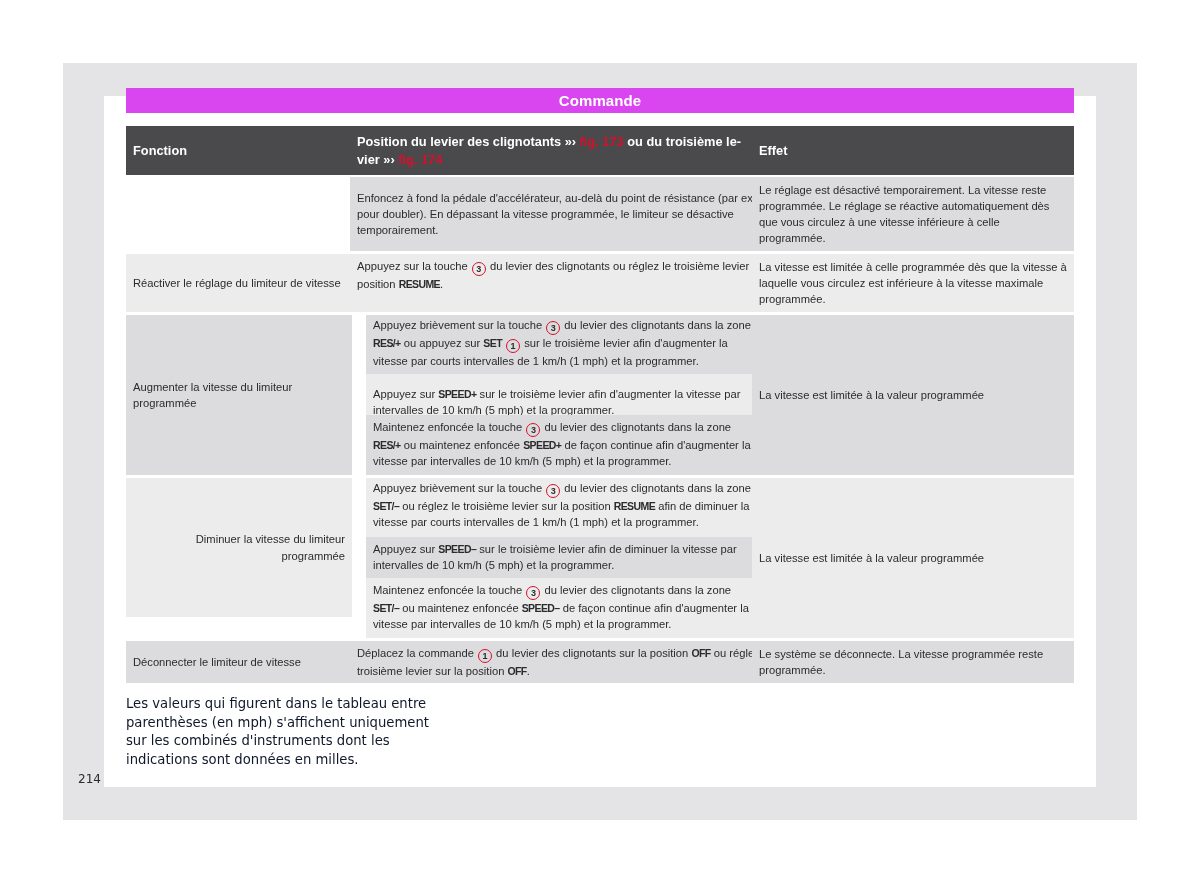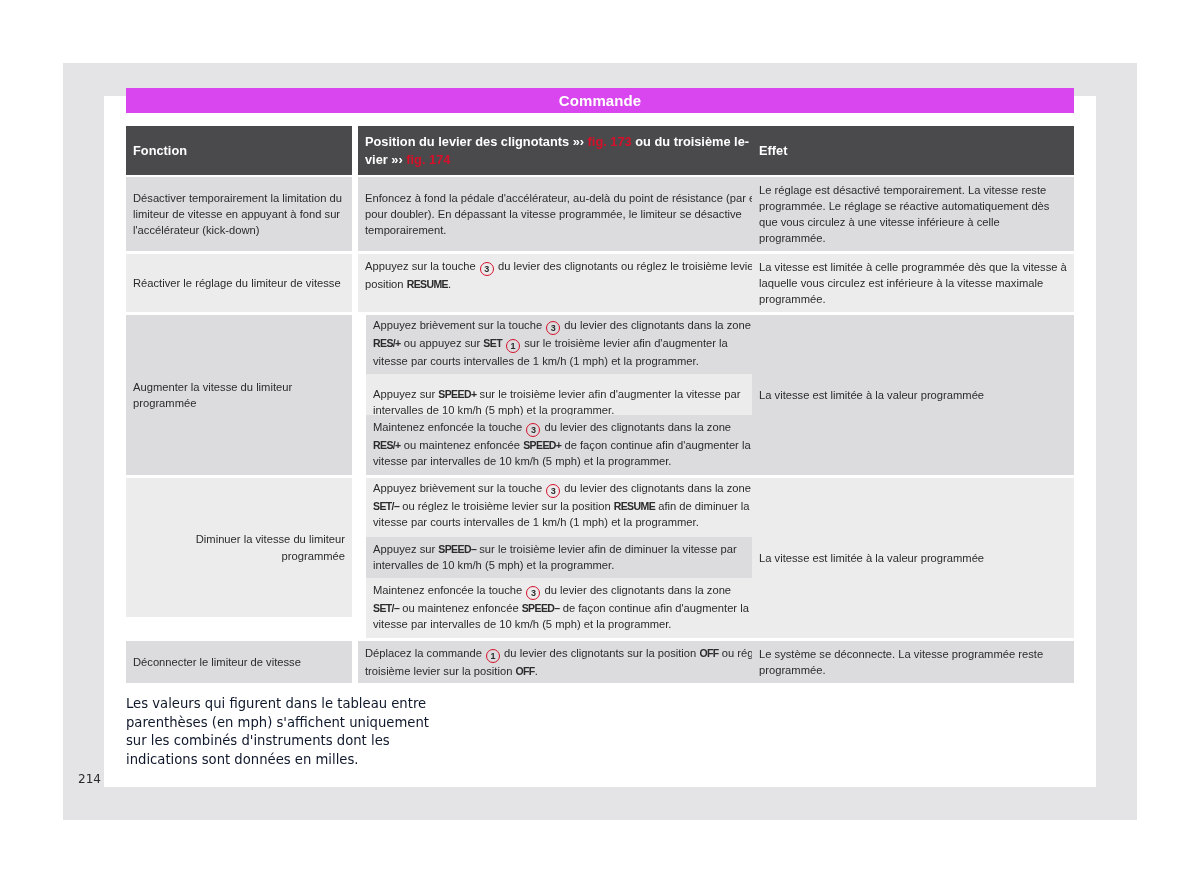--- a/index.html
+++ b/index.html
@@ -15,21 +15,21 @@
       font-family: "Liberation Sans", sans-serif; letter-spacing: 0.1px; margin-top: 6px;
     }
     .tbl { position: absolute; left: 126px; top: 126px; width: 948px; }
     .row { position: absolute; left: 0; width: 948px; }
     .cell {
       position: absolute; top: 0; box-sizing: border-box; padding: 0 7px;
       display: flex; align-items: center; font-size: 11.2px; line-height: 16.2px;
       font-family: "Liberation Sans", sans-serif; color: #2b2b2b;
     }
     .c1 { left: 0; width: 226px; }
-    .c2 { left: 232px; width: 448px; }
+    .c2 { left: 224px; width: 448px; }
     .c3 { left: 626px; width: 322px; }
     .hdr .cell { background: #4a4a4c; color: #ffffff; font-weight: bold; font-size: 12.8px; line-height: 18px; }
     .dark { background: #dcdcde; }
     .light { background: #ececed; }
     .sub { position: absolute; left: 240px; width: 396px; box-sizing: border-box; padding: 0 7px;
       display: flex; align-items: center; font-size: 11.2px; line-height: 16.2px; color: #2b2b2b; }
     .red { color: #d6102a; }
     .kw { font-weight: bold; letter-spacing: -0.6px; font-size: 10.5px; }
     .circ {
       display: inline-block; width: 12px; height: 12px; border: 1.3px solid #d6102a; border-radius: 50%;
@@ -54,21 +54,20 @@
 
   <div class="row hdr" style="top:0;height:49px;">
     <div class="cell c1" style="height:49px;">Fonction</div>
     <div class="cell c2" style="height:49px;display:block;padding-top:7px;">
       <span>Position du levier des clignotants </span><span>»›</span> <span class="red">fig. 173</span><span> ou du troisième le-</span><br><span>vier </span><span>»›</span> <span class="red">fig. 174</span>
     </div>
     <div class="cell c3" style="height:49px;">Effet</div>
   </div>
 
   <div class="row" style="top:51px;height:74px;">
-    <div class="cell c1 dark" style="height:74px;">Désactiver temporairement la limitation du limiteur de vitesse en appuyant à fond sur l'accélérateur (kick-down)</div>
     <div class="cell c2 dark" style="height:74px;">Enfoncez à fond la pédale d'accélérateur, au-delà du point de résistance (par exemple, pour doubler). En dépassant la vitesse programmée, le limiteur se désactive temporairement.</div>
     <div class="cell c3 dark" style="height:74px;">Le réglage est désactivé temporairement. La vitesse reste programmée. Le réglage se réactive automatiquement dès que vous circulez à une vitesse inférieure à celle programmée.</div>
   </div>
 
   <div class="row" style="top:128px;height:58px;">
     <div class="cell c1 light" style="height:58px;">Réactiver le réglage du limiteur de vitesse</div>
     <div class="cell c2 light" style="height:58px;display:block;padding-top:4px;"><span>Appuyez sur la touche </span><span class="circ">3</span><span> du levier des clignotants ou réglez le troisième levier sur la position </span><span class="kw">RESUME</span><span>.</span></div>
     <div class="cell c3 light" style="height:58px;">La vitesse est limitée à celle programmée dès que la vitesse à laquelle vous circulez est inférieure à la vitesse maximale programmée.</div>
   </div>
 

